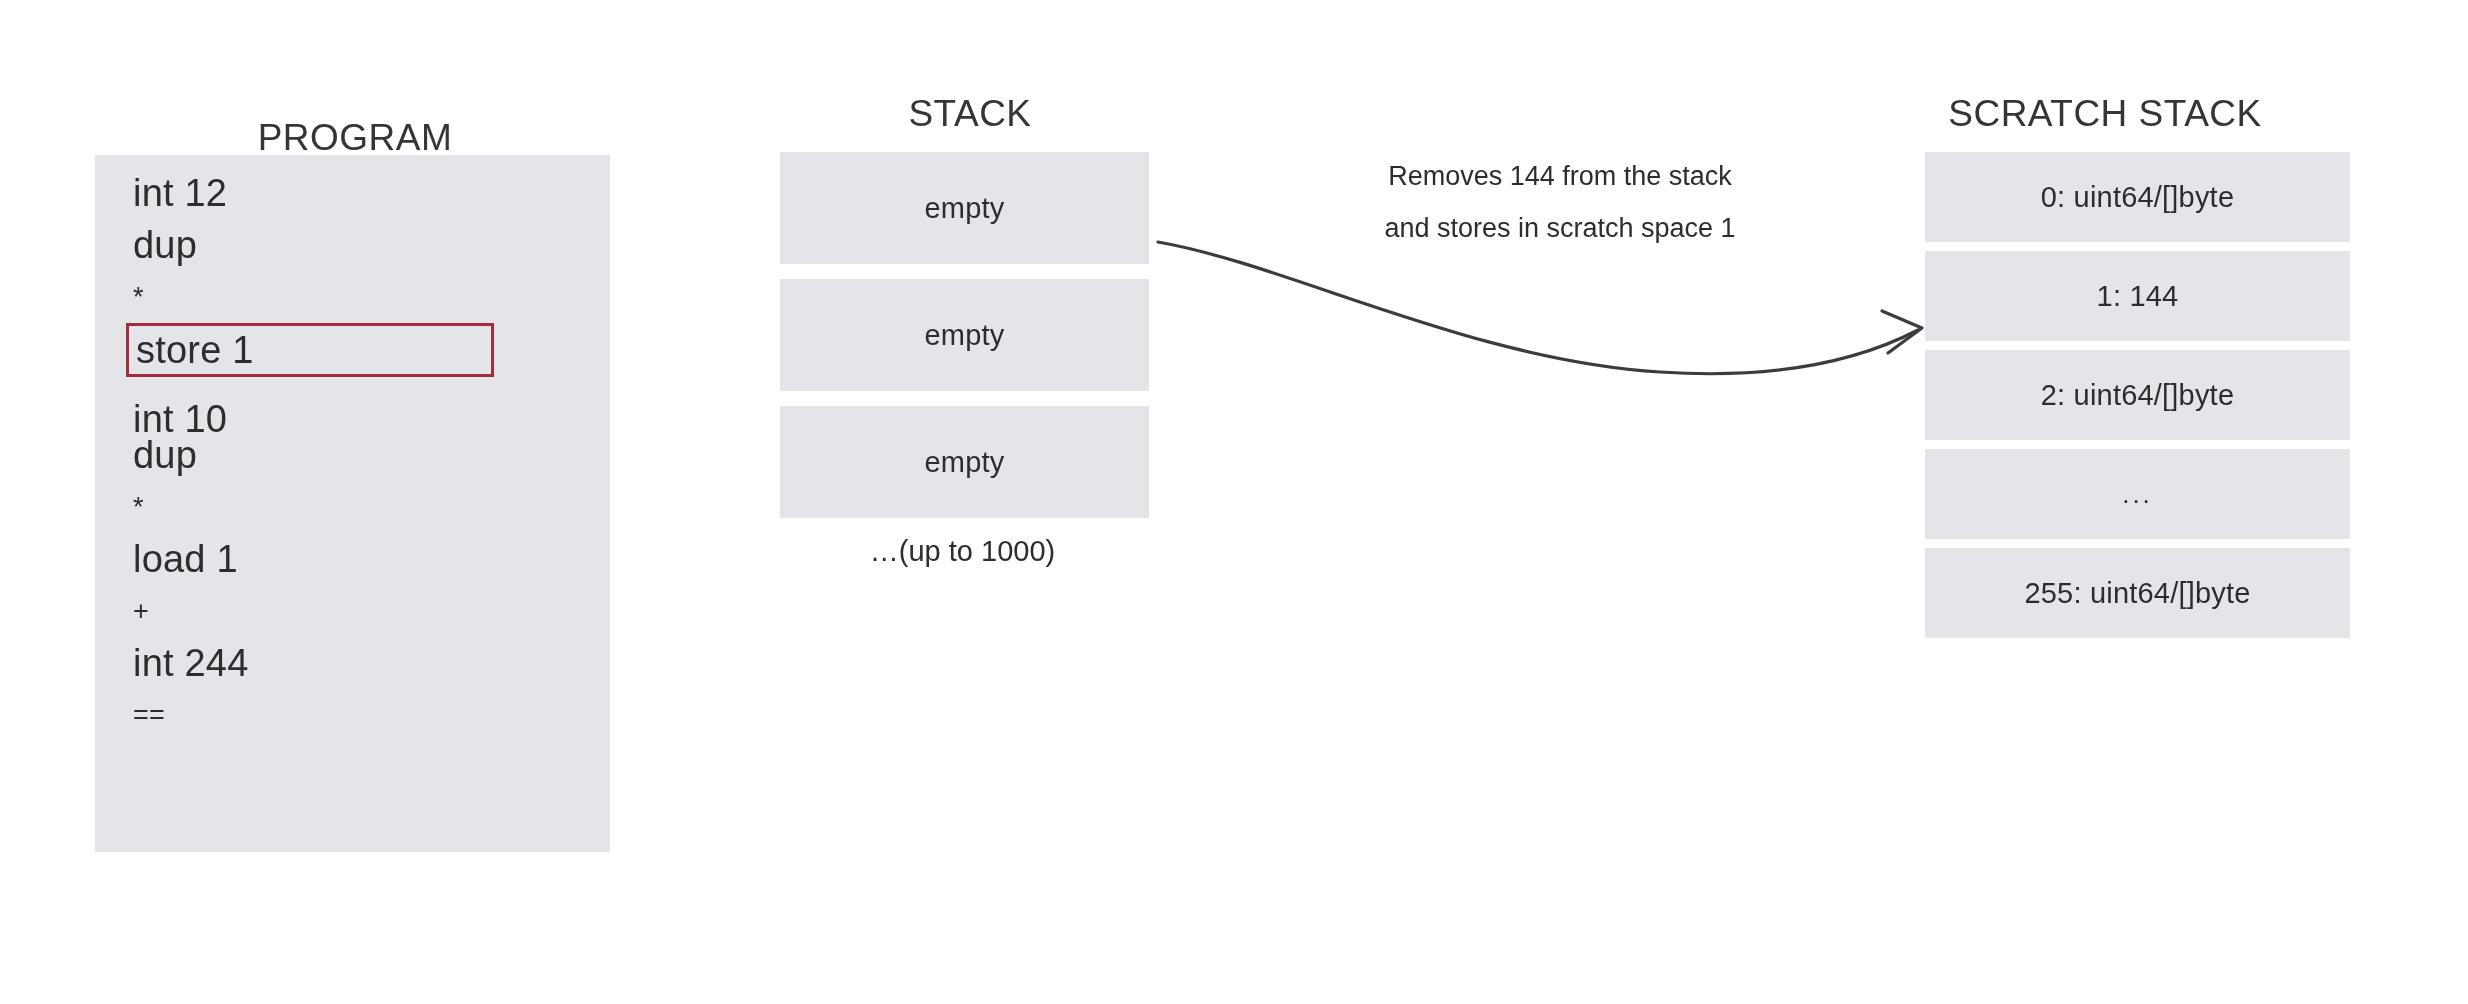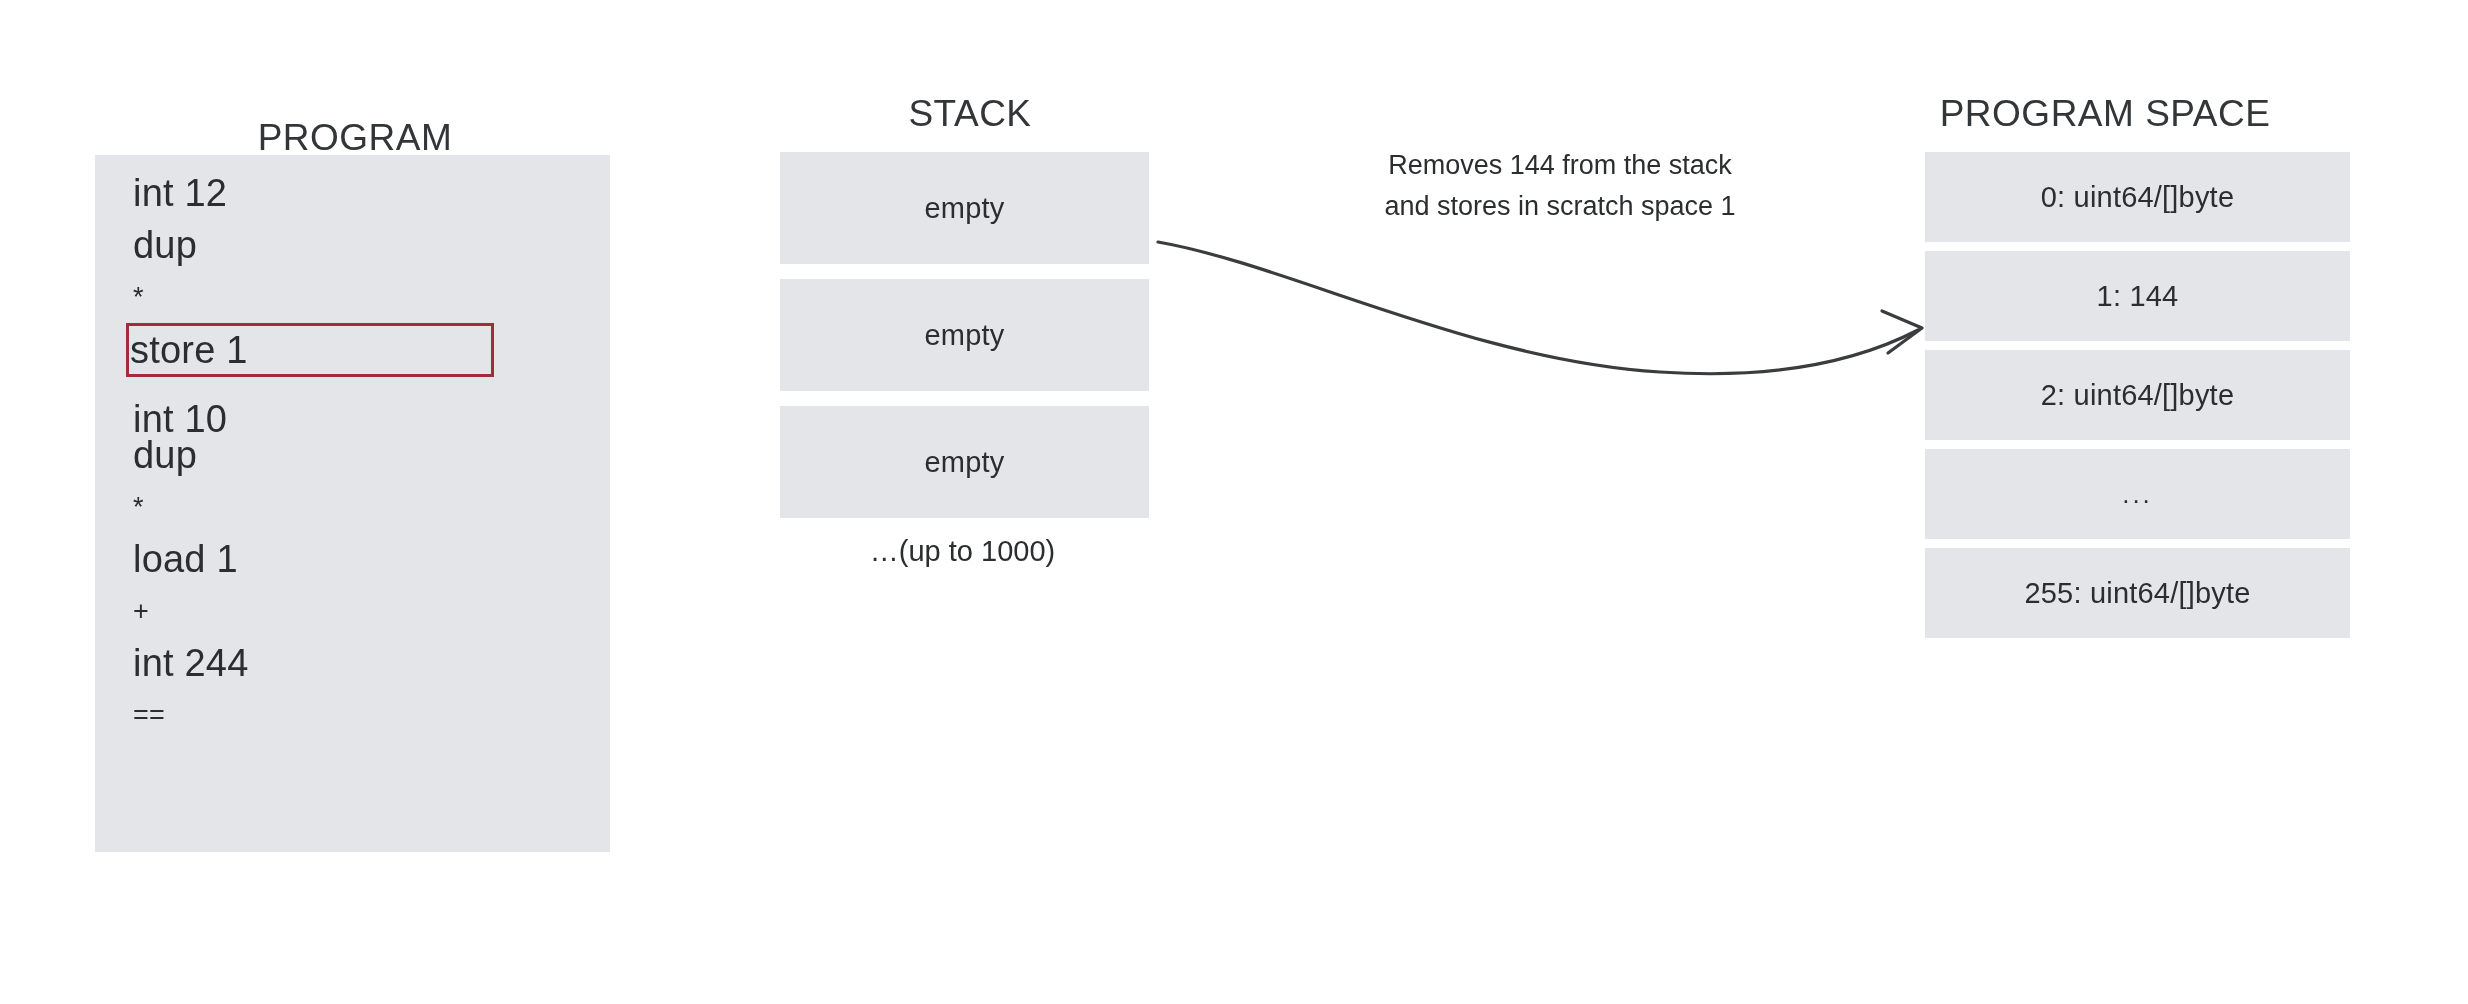--- a/index.html
+++ b/index.html
@@ -63,21 +63,21 @@
     color: #2b2d2f;
     white-space: nowrap;
     letter-spacing: 0.2px;
   }
   .code-line.sym { font-size: 27px; }
   .code-line.highlight {
     left: 31px;
     width: 368px;
     box-sizing: border-box;
     border: 3px solid #a22c3a;
-    padding-left: 1px;
+    padding-left: 7px;
     height: 54px;
     line-height: 48px;
   }
 
   
   .cell {
     position: absolute;
     background: #e4e5e9;
     display: flex;
     align-items: center;
@@ -128,21 +128,21 @@
     position: absolute;
     left: 1300px;
     top: 145px;
     width: 520px;
     text-align: center;
     font-size: 27px;
     line-height: 41px;
     color: #2b2d2f;
     font-weight: 500;
   }
-  #arrow-annotation div { white-space: nowrap; }
+  #arrow-annotation div { white-space: nowrap; margin-top: 11px; }
 </style>
 </head>
 <body>
 
 <div class="canvas">
 
   <div class="col-title" id="title-program">PROGRAM</div>
 
   <div id="program-panel">
     <div id="program-list">
@@ -171,21 +171,21 @@
   <div id="arrow-annotation">
     <div>Removes 144 from the stack</div>
     <div>and stores in scratch space 1</div>
   </div>
 
   <svg id="flow-arrow" viewBox="0 0 820 200">
     <path d="M 18 32 C 150 55, 330 150, 520 162 C 640 170, 720 150, 778 120" fill="none" stroke="#3a3c3e" stroke-width="3.2" stroke-linecap="round"></path>
     <path d="M 742 101 L 782 118 L 748 143" fill="none" stroke="#3a3c3e" stroke-width="3.2" stroke-linecap="round" stroke-linejoin="round"></path>
   </svg>
 
-  <div class="col-title" id="title-scratch">PROGRAM SPACE</div>
+  <div class="col-title" id="title-scratch">SCRATCH STACK</div>
 
   <div class="cell scratch-cell" style="top:152px">0: uint64/[]byte</div>
   <div class="cell scratch-cell" style="top:251px">1: 144</div>
   <div class="cell scratch-cell" style="top:350px">2: uint64/[]byte</div>
   <div class="cell scratch-cell ellipsis" style="top:449px">...</div>
   <div class="cell scratch-cell" style="top:548px">255: uint64/[]byte</div>
 
 </div>
 
 </body></html>

